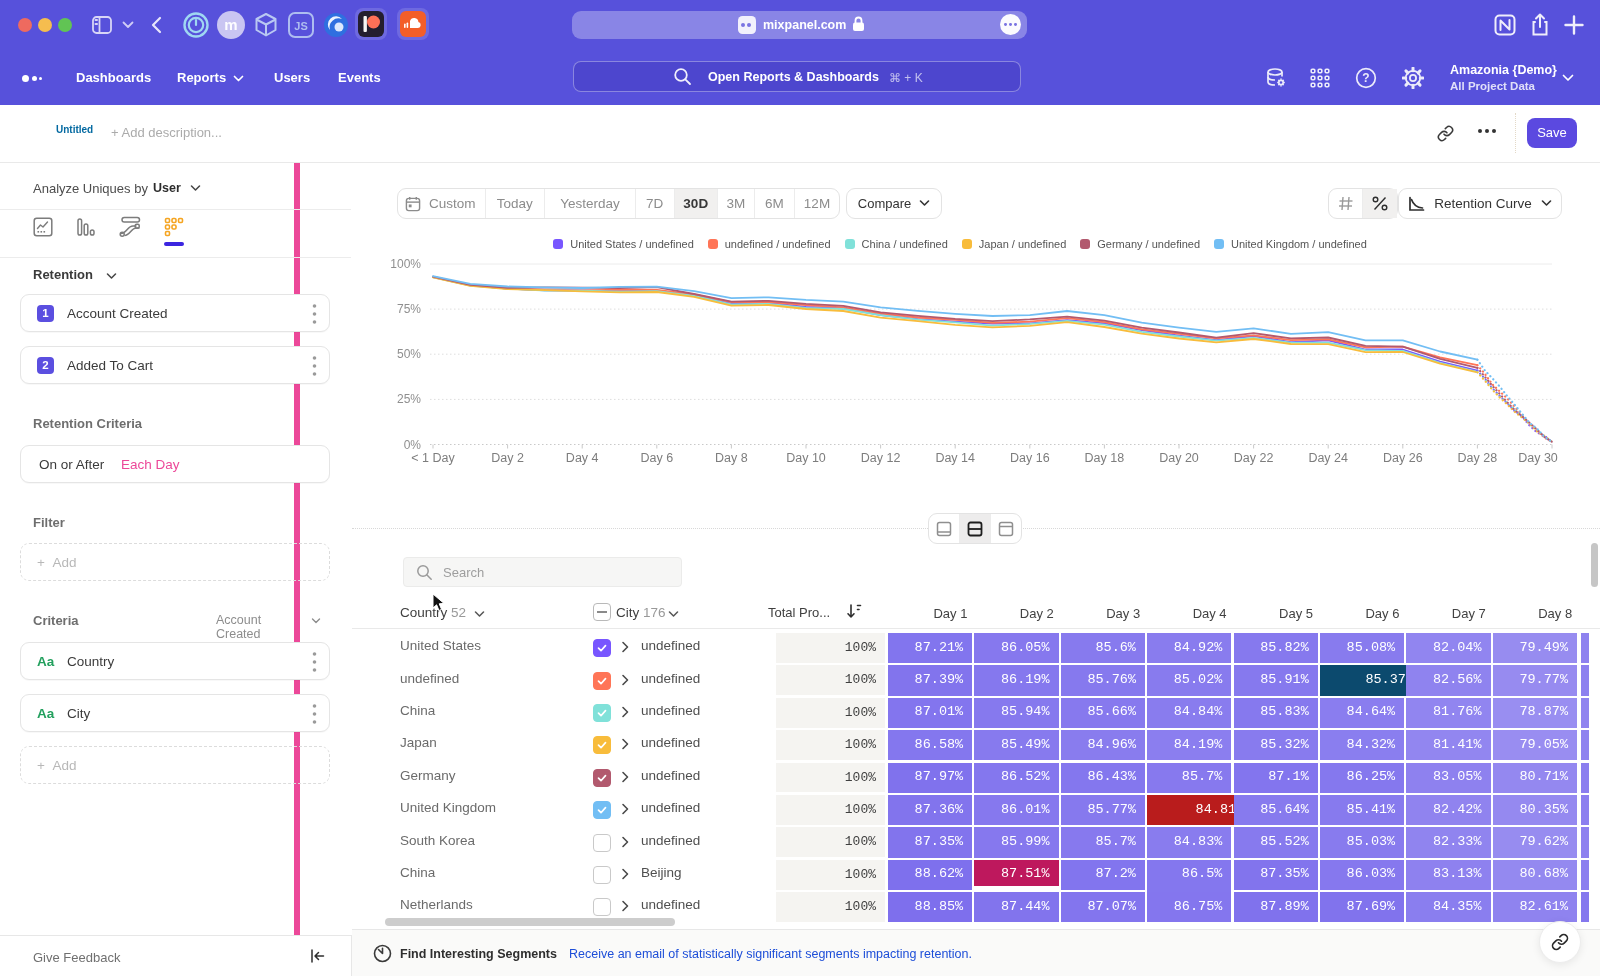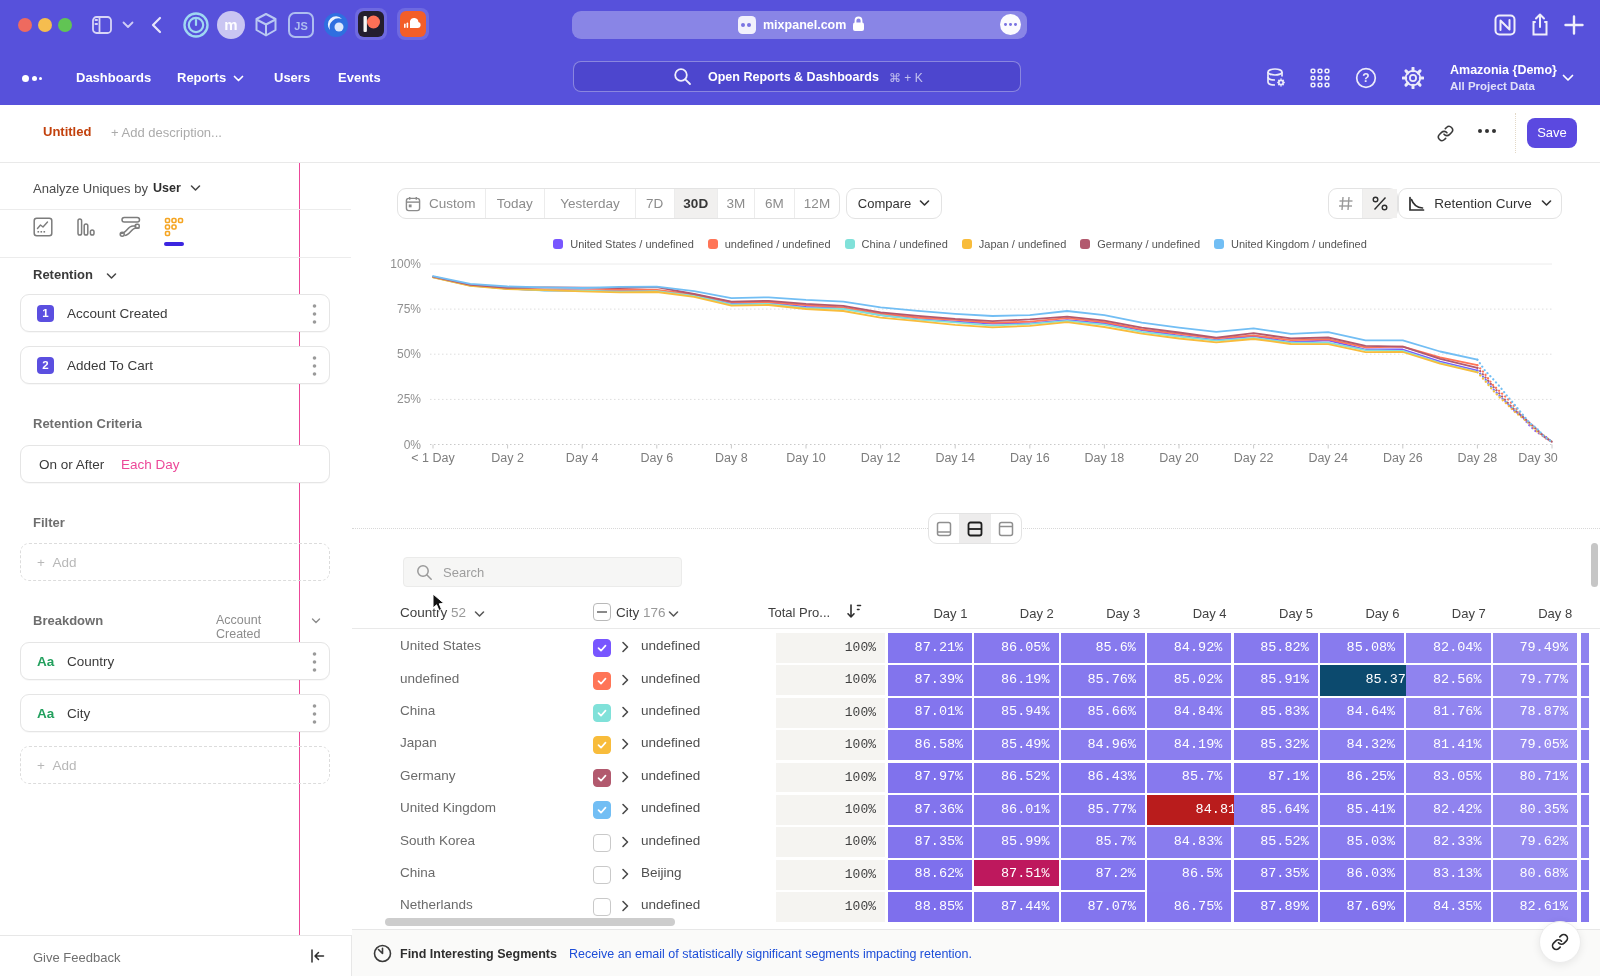--- a/index.html
+++ b/index.html
@@ -12,21 +12,21 @@
 .tl { position:absolute; top:18px; width:14px; height:14px; border-radius:50%; }
 .exticon { position:absolute; top:11px; }
 .addr { position:absolute; left:572px; top:11px; width:455px; height:28px; background:rgba(255,255,255,0.3); border-radius:9px; }
 .navlink { position:absolute; top:70px; color:#fff; font-size:13px; font-weight:600; }
 #navsearch { position:absolute; left:573px; top:61px; width:448px; height:31px; background:rgba(49,38,166,0.25); border:1px solid rgba(255,255,255,0.35); border-radius:8px; }
 
 
 #titlerow { position:absolute; left:0; top:105px; width:1600px; height:58px; background:#fff; border-bottom:1px solid #e9e9e9; }
 
 
-#sidebar { position:absolute; left:0; top:163px; width:300px; height:772px; background:#fff; border-right:1px solid #ec4899; }
+#sidebar { position:absolute; left:0; top:163px; width:300px; height:772px; background:#fff; border-right:6px solid #ec4899; }
 .scard { position:absolute; left:20px; width:310px; height:38px; background:#fff; border:1px solid #e5e5e5; border-radius:9px; box-shadow:0 1px 1px rgba(0,0,0,0.03); }
 .numbadge { position:absolute; left:16px; top:10px; width:17px; height:17px; border-radius:4px; background:#5b4fe0; color:#fff; font-size:11.5px; font-weight:700; text-align:center; line-height:17px; }
 .cardlabel { position:absolute; left:46px; top:11px; font-size:13.5px; color:#3b3b3b; }
 .dots3 { position:absolute; right:12px; top:8px; }
 .shead { position:absolute; left:33px; font-size:13px; font-weight:700; color:#6e6e6e; }
 .addbox { position:absolute; left:20px; width:310px; height:38px; border:1px dashed #dcdcdc; border-radius:9px; color:#b8b8b8; font-size:13.5px; line-height:38px; padding-left:16px; }
 .aa { position:absolute; left:16px; top:11px; font-size:13.5px; font-weight:700; color:#23a05e; }
 
 
 .btngroup { position:absolute; display:flex; background:#fff; border:1px solid #e3e3e3; border-radius:9px; height:31px; align-items:stretch; }
@@ -216,21 +216,21 @@
         </g>
       </svg>
   <div class="abs" style="left:1450px;top:62.5px;color:#fff;font-size:12.5px;font-weight:700">Amazonia {Demo}</div>
   <div class="abs" style="left:1450px;top:80px;color:rgba(255,255,255,0.82);font-size:11.5px;font-weight:600">All Project Data</div>
   <svg class="abs" style="left:1562px;top:74px" width="12" height="8" viewBox="0 0 12 8">
         <path d="M1.5 1.5 L6 6 L10.5 1.5" fill="none" stroke="#fff" stroke-width="1.7" stroke-linecap="round" stroke-linejoin="round"></path>
       </svg>
 </div>
 
 <div id="titlerow">
-  <div class="abs" style="left:43px;top:19px;font-size:13px;font-weight:600;color:#c2410c">Untitled</div>
+  <div class="abs" style="left:56px;top:19px;font-size:10px;font-weight:600;color:#0369a1">Untitled</div>
   <div class="abs" style="left:111px;top:20px;font-size:13px;color:#ababab">+ Add description...</div>
   <svg class="abs" style="left:1437px;top:20px" width="17" height="17" viewBox="0 0 24 24">
         <g fill="none" stroke="#3a3a3a" stroke-width="2.2" stroke-linecap="round" stroke-linejoin="round">
           <path d="M10 13a5 5 0 0 0 7.54.54l3-3a5 5 0 0 0-7.07-7.07l-1.72 1.71"></path>
           <path d="M14 11a5 5 0 0 0-7.54-.54l-3 3a5 5 0 0 0 7.07 7.07l1.71-1.71"></path>
         </g>
       </svg>
   <div class="abs" style="left:1478px;top:24px;width:4px;height:4px;border-radius:50%;background:#333"></div>
   <div class="abs" style="left:1485px;top:24px;width:4px;height:4px;border-radius:50%;background:#333"></div>
   <div class="abs" style="left:1492px;top:24px;width:4px;height:4px;border-radius:50%;background:#333"></div>
@@ -310,21 +310,21 @@
 
   <div class="shead" style="top:253px">Retention Criteria</div>
   <div class="scard" style="top:282px">
     <div class="abs" style="left:18px;top:11px;font-size:13.5px;color:#3b3b3b">On or After</div>
     <div class="abs" style="left:100px;top:11px;font-size:13.5px;color:#ec4899">Each Day</div>
   </div>
 
   <div class="shead" style="top:352px">Filter</div>
   <div class="addbox" style="top:380px">+&nbsp;&nbsp;Add</div>
 
-  <div class="shead" style="top:450px">Breakdown</div>
+  <div class="shead" style="top:450px">Criteria</div>
   <div class="abs" style="left:216px;top:450px;font-size:12.5px;color:#8d8d8d">Account Created</div>
   <svg class="abs" style="left:311px;top:455px" width="10" height="7" viewBox="0 0 10 7">
         <path d="M1.5 1 L5 4.5 L8.5 1" fill="none" stroke="#8d8d8d" stroke-width="1.4" stroke-linecap="round" stroke-linejoin="round"></path>
       </svg>
   <div class="scard" style="top:479px">
     <div class="aa">Aa</div>
     <div class="cardlabel">Country</div>
     <svg class="dots3" width="5" height="22" viewBox="0 0 5 22">
           <circle cx="2.5" cy="3" r="1.8" fill="#9a9a9a"></circle>
           <circle cx="2.5" cy="11" r="1.8" fill="#9a9a9a"></circle>

